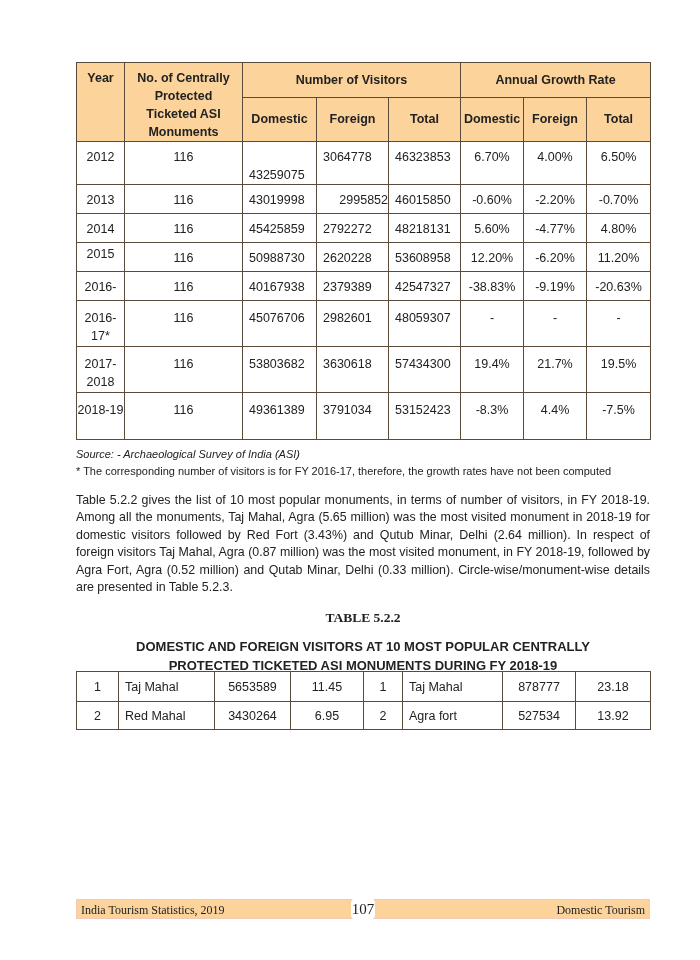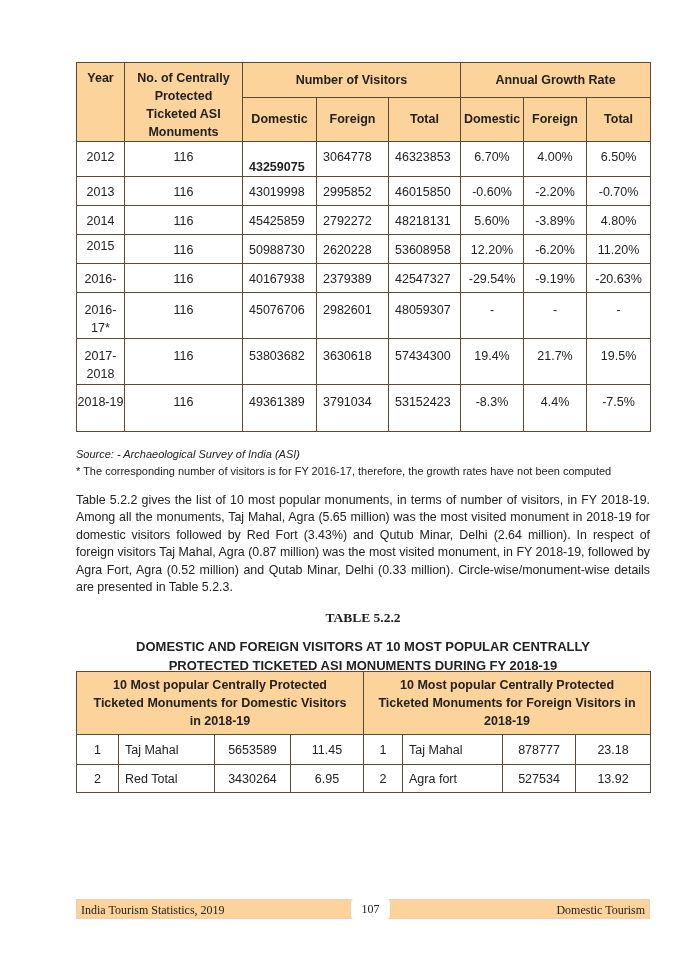--- a/index.html
+++ b/index.html
@@ -24,23 +24,23 @@
   .t2 { left: 76px; top: 671px; width: 574px; }
   .t2 th { line-height: 18px; vertical-align: top; }
   .t2 th.grp { vertical-align: middle; padding: 4px 10px; }
   .t2 th.sub { padding-top: 6px; }
   .t2 td { vertical-align: middle; line-height: 18px; }
   .footer { left: 76px; top: 883px; width: 574px; height: 20px; background: #fdd39c;
             border: 1px solid #f4c9b5; box-sizing: border-box;
             font-family: "Liberation Serif", "DejaVu Serif", serif; font-size: 12px; }
   .footer .left { position: absolute; left: 4px; top: 3px; }
   .footer .right { position: absolute; right: 4px; top: 3px; }
-  .footer .page { position: absolute; left: 274px; top: -2px; width: 39px; height: 22px;
+  .footer .page { position: absolute; left: 274px; top: -2px; width: 24px; height: 22px;
                   background: #ffffff; border-radius: 5px; text-align: center; line-height: 22px;
-                  font-size: 12px; }
+                  font-size: 15px; }
 </style>
 </head>
 <body>
 
 <table class="t1">
   <colgroup>
     <col style="width:48px">
       <col style="width:118px">
       <col style="width:74px">
       <col style="width:72px">
@@ -62,64 +62,64 @@
       <th class="c">Total</th>
       <th class="c">Domestic</th>
       <th class="c">Foreign</th>
       <th class="c">Total</th>
     </tr>
   </thead>
   <tbody id="t1-body">
       <tr style="height: 31px; margin-left: 39px;">
         <td class="c" style="padding-top: 6px;">2012</td>
         <td class="c" style="padding-top: 6px;">116</td>
-        <td class="l" style="padding-top: 16px; font-weight: bold;">43259075</td>
+        <td class="l" style="padding-top: 24px;">43259075</td>
         <td class="l" style="padding-top: 6px;">3064778</td>
         <td class="l" style="padding-top: 6px;">46323853</td>
         <td class="c" style="padding-top: 6px;">6.70%</td>
         <td class="c" style="padding-top: 6px;">4.00%</td>
         <td class="c" style="padding-top: 6px;">6.50%</td>
       </tr>
       <tr style="height: 29px;">
         <td class="c" style="padding-top: 6px;">2013</td>
         <td class="c" style="padding-top: 6px;">116</td>
         <td class="l" style="padding-top: 6px;">43019998</td>
-        <td class="l" style="padding-top: 6px;">2995852</td>
+        <td class="l" style="padding-top: 6px; text-align: right;">2995852</td>
         <td class="l" style="padding-top: 6px;">46015850</td>
         <td class="c" style="padding-top: 6px;">-0.60%</td>
         <td class="c" style="padding-top: 6px;">-2.20%</td>
         <td class="c" style="padding-top: 6px;">-0.70%</td>
       </tr>
       <tr style="height: 29px;">
         <td class="c" style="padding-top: 6px;">2014</td>
         <td class="c" style="padding-top: 6px;">116</td>
         <td class="l" style="padding-top: 6px;">45425859</td>
         <td class="l" style="padding-top: 6px;">2792272</td>
         <td class="l" style="padding-top: 6px;">48218131</td>
         <td class="c" style="padding-top: 6px;">5.60%</td>
-        <td class="c" style="padding-top: 6px;">-3.89%</td>
+        <td class="c" style="padding-top: 6px;">-4.77%</td>
         <td class="c" style="padding-top: 6px;">4.80%</td>
       </tr>
       <tr style="height: 29px;">
         <td class="c" style="padding-top: 2px;">2015</td>
         <td class="c" style="padding-top: 6px;">116</td>
         <td class="l" style="padding-top: 6px;">50988730</td>
         <td class="l" style="padding-top: 6px;">2620228</td>
         <td class="l" style="padding-top: 6px;">53608958</td>
         <td class="c" style="padding-top: 6px;">12.20%</td>
         <td class="c" style="padding-top: 6px;">-6.20%</td>
         <td class="c" style="padding-top: 6px;">11.20%</td>
       </tr>
       <tr style="height: 29px;">
         <td class="c" style="padding-top: 6px;">2016-</td>
         <td class="c" style="padding-top: 6px;">116</td>
         <td class="l" style="padding-top: 6px;">40167938</td>
         <td class="l" style="padding-top: 6px;">2379389</td>
         <td class="l" style="padding-top: 6px;">42547327</td>
-        <td class="c" style="padding-top: 6px;">-29.54%</td>
+        <td class="c" style="padding-top: 6px;">-38.83%</td>
         <td class="c" style="padding-top: 6px; text-align: center;">-9.19%</td>
         <td class="c" style="padding-top: 6px;">-20.63%</td>
       </tr>
       <tr style="height: 46px;">
         <td class="c">2016-17*</td>
         <td class="c">116</td>
         <td class="l">45076706</td>
         <td class="l">2982601</td>
         <td class="l">48059307</td>
         <td class="c">-</td>
@@ -163,39 +163,35 @@
     <col style="width:42px">
       <col style="width:96px">
       <col style="width:76px">
       <col style="width:73px">
     <col style="width:39px">
       <col style="width:100px">
       <col style="width:73px">
       <col style="width:75px">
   </colgroup>
   <thead>
-    <tr style="height:47px">
-      <th colspan="4" class="c grp">10 Most popular Centrally Protected Ticketed Monuments for Domestic Visitors in 2018-19</th>
-      <th colspan="4" class="c grp">10 Most popular Centrally Protected Ticketed Monuments for Foreign Visitors in 2018-19</th>
-    </tr>
   </thead>
   <tbody id="t2-body">
       <tr style="height: 30px;">
         <td class="c">1</td>
         <td class="l">Taj Mahal</td>
         <td class="c">5653589</td>
         <td class="c">11.45</td>
         <td class="c">1</td>
         <td class="l">Taj Mahal</td>
         <td class="c">878777</td>
         <td class="c">23.18</td>
       </tr>
       <tr style="height: 28px;">
         <td class="c">2</td>
-        <td class="l">Red Total</td>
+        <td class="l">Red Mahal</td>
         <td class="c">3430264</td>
         <td class="c">6.95</td>
         <td class="c">2</td>
         <td class="l">Agra fort</td>
         <td class="c">527534</td>
         <td class="c">13.92</td>
       </tr>
     </tbody>
 </table>
 

